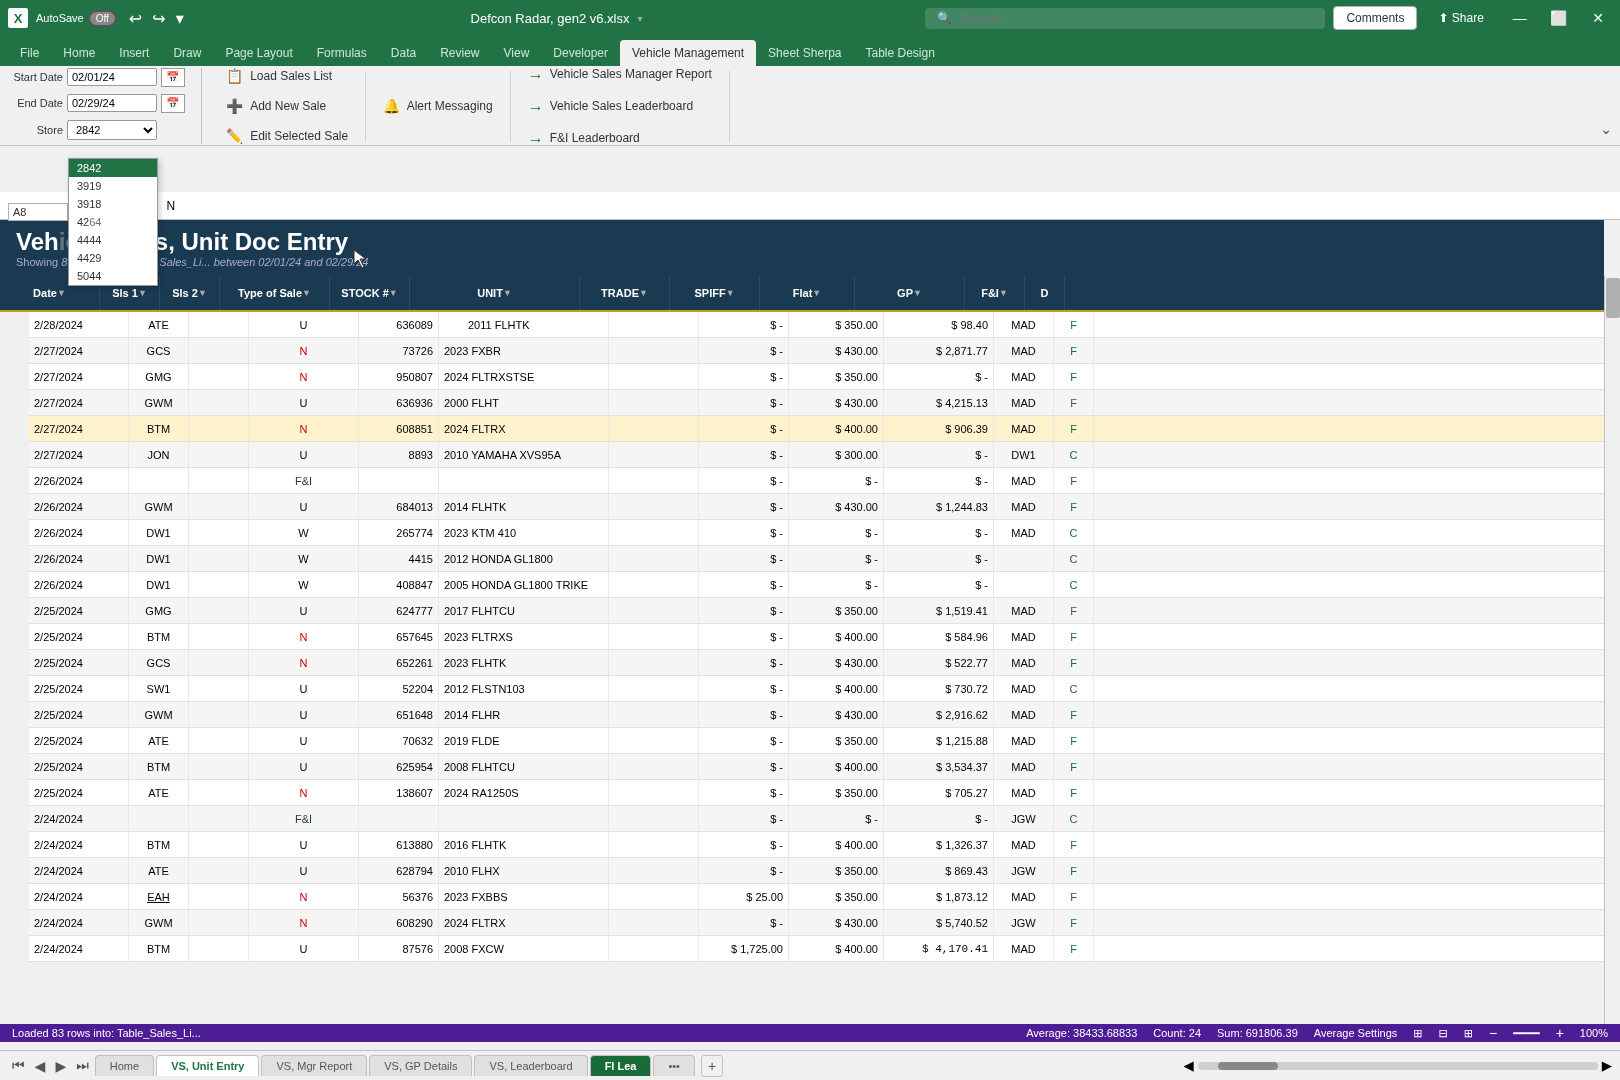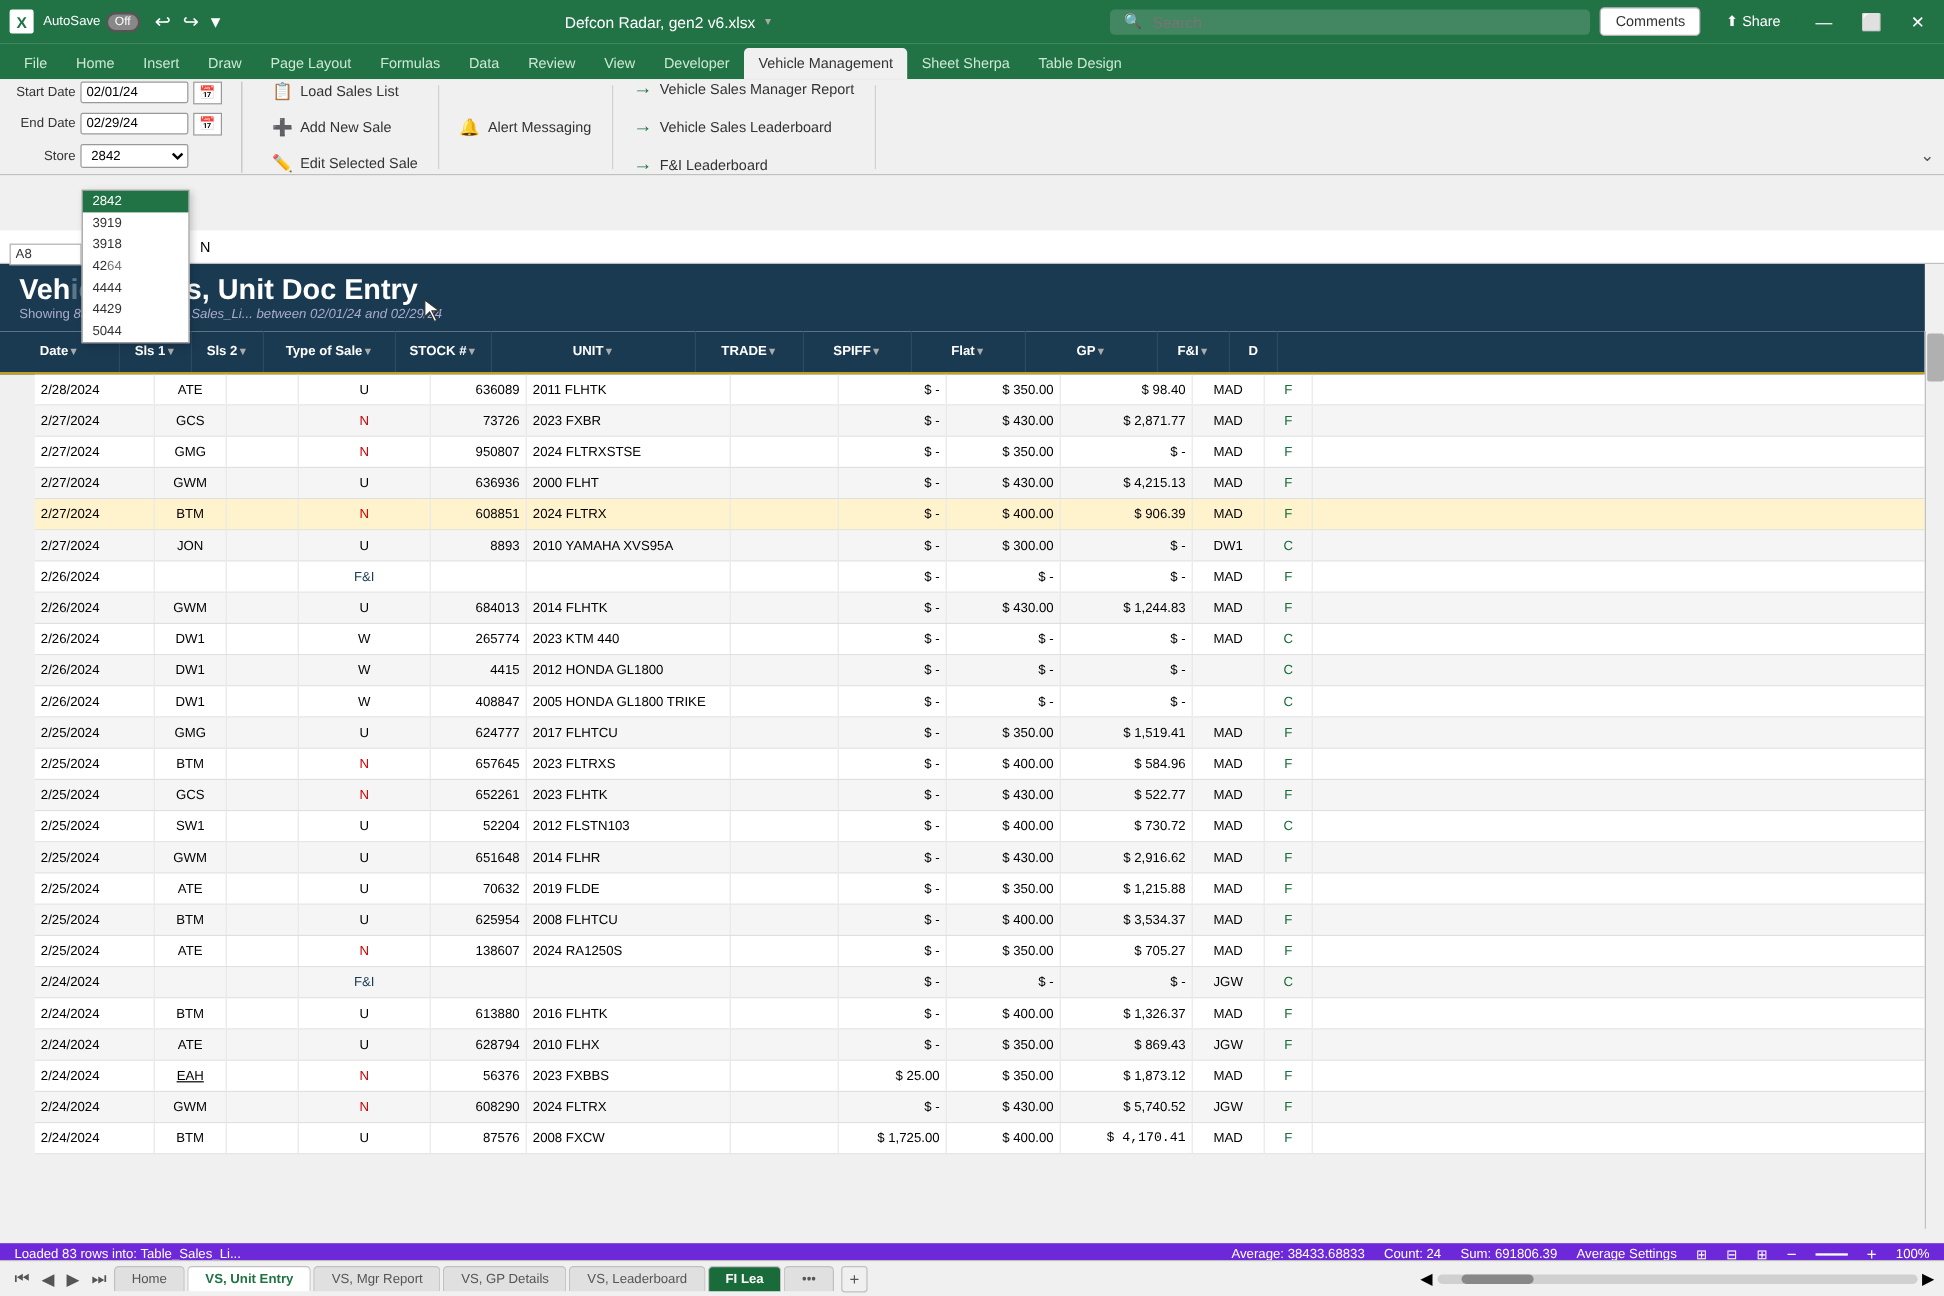--- a/index.html
+++ b/index.html
@@ -363,21 +363,21 @@
 
     <div style="overflow-y:auto; height:calc(100% - 36px);padding-left:29px;">
 
       <div id="rows-container">
           <div style="display: grid; grid-template-columns: 100px 60px 60px 110px 80px 170px 90px 90px 95px 110px 60px 40px; height: 26px; border-bottom: 1px solid rgb(224, 224, 224); font-size: 11px; cursor: pointer; background: white;">
             <div style="display: flex; align-items: center; padding: 2px 5px; border-right: 1px solid rgb(232, 232, 232); overflow: hidden; white-space: nowrap; justify-content: flex-start;">2/28/2024</div>
             <div style="display: flex; align-items: center; padding: 2px 5px; border-right: 1px solid rgb(232, 232, 232); overflow: hidden; white-space: nowrap; justify-content: center;">ATE</div>
             <div style="display: flex; align-items: center; padding: 2px 5px; border-right: 1px solid rgb(232, 232, 232); overflow: hidden; white-space: nowrap; justify-content: center;"></div>
             <div style="display: flex; align-items: center; padding: 2px 5px; border-right: 1px solid rgb(232, 232, 232); overflow: hidden; white-space: nowrap; justify-content: center;">U</div>
             <div style="display: flex; align-items: center; padding: 2px 5px; border-right: 1px solid rgb(232, 232, 232); overflow: hidden; white-space: nowrap; justify-content: flex-end;">636089</div>
-            <div style="display: flex; align-items: center; padding: 2px 5px; border-right: 1px solid rgb(232, 232, 232); overflow: hidden; white-space: nowrap; justify-content: flex-start;">2011 FLHTK</div>
+            <div style="display: flex; align-items: center; padding: 2px 5px; border-right: 1px solid rgb(232, 232, 232); overflow: hidden; white-space: nowrap; justify-content: flex-start; margin-left: 24px;">2011 FLHTK</div>
             <div style="display: flex; align-items: center; padding: 2px 5px; border-right: 1px solid rgb(232, 232, 232); overflow: hidden; white-space: nowrap; justify-content: center;"></div>
             <div style="display: flex; align-items: center; padding: 2px 5px; border-right: 1px solid rgb(232, 232, 232); overflow: hidden; white-space: nowrap; justify-content: flex-end;">$ -</div>
             <div style="display: flex; align-items: center; padding: 2px 5px; border-right: 1px solid rgb(232, 232, 232); overflow: hidden; white-space: nowrap; justify-content: flex-end;">$ 350.00</div>
             <div style="display: flex; align-items: center; padding: 2px 5px; border-right: 1px solid rgb(232, 232, 232); overflow: hidden; white-space: nowrap; justify-content: flex-end;">$ 98.40</div>
             <div style="display: flex; align-items: center; padding: 2px 5px; border-right: 1px solid rgb(232, 232, 232); overflow: hidden; white-space: nowrap; justify-content: center;">MAD</div>
             <div style="display: flex; align-items: center; padding: 2px 5px; border-right: 1px solid rgb(232, 232, 232); overflow: hidden; white-space: nowrap; justify-content: center; color: rgb(26, 107, 58);">F</div>
           </div>
           <div style="display: grid; grid-template-columns: 100px 60px 60px 110px 80px 170px 90px 90px 95px 110px 60px 40px; height: 26px; border-bottom: 1px solid rgb(224, 224, 224); font-size: 11px; cursor: pointer; background: rgb(245, 245, 245);">
             <div style="display: flex; align-items: center; padding: 2px 5px; border-right: 1px solid rgb(232, 232, 232); overflow: hidden; white-space: nowrap; justify-content: flex-start;">2/27/2024</div>
             <div style="display: flex; align-items: center; padding: 2px 5px; border-right: 1px solid rgb(232, 232, 232); overflow: hidden; white-space: nowrap; justify-content: center;">GCS</div>
@@ -475,21 +475,21 @@
             <div style="display: flex; align-items: center; padding: 2px 5px; border-right: 1px solid rgb(232, 232, 232); overflow: hidden; white-space: nowrap; justify-content: flex-end;">$ 1,244.83</div>
             <div style="display: flex; align-items: center; padding: 2px 5px; border-right: 1px solid rgb(232, 232, 232); overflow: hidden; white-space: nowrap; justify-content: center;">MAD</div>
             <div style="display: flex; align-items: center; padding: 2px 5px; border-right: 1px solid rgb(232, 232, 232); overflow: hidden; white-space: nowrap; justify-content: center; color: rgb(26, 107, 58);">F</div>
           </div>
           <div style="display: grid; grid-template-columns: 100px 60px 60px 110px 80px 170px 90px 90px 95px 110px 60px 40px; height: 26px; border-bottom: 1px solid rgb(224, 224, 224); font-size: 11px; cursor: pointer; background: white;">
             <div style="display: flex; align-items: center; padding: 2px 5px; border-right: 1px solid rgb(232, 232, 232); overflow: hidden; white-space: nowrap; justify-content: flex-start;">2/26/2024</div>
             <div style="display: flex; align-items: center; padding: 2px 5px; border-right: 1px solid rgb(232, 232, 232); overflow: hidden; white-space: nowrap; justify-content: center;">DW1</div>
             <div style="display: flex; align-items: center; padding: 2px 5px; border-right: 1px solid rgb(232, 232, 232); overflow: hidden; white-space: nowrap; justify-content: center;"></div>
             <div style="display: flex; align-items: center; padding: 2px 5px; border-right: 1px solid rgb(232, 232, 232); overflow: hidden; white-space: nowrap; justify-content: center;">W</div>
             <div style="display: flex; align-items: center; padding: 2px 5px; border-right: 1px solid rgb(232, 232, 232); overflow: hidden; white-space: nowrap; justify-content: flex-end;">265774</div>
-            <div style="display: flex; align-items: center; padding: 2px 5px; border-right: 1px solid rgb(232, 232, 232); overflow: hidden; white-space: nowrap; justify-content: flex-start;">2023 KTM 440</div>
+            <div style="display: flex; align-items: center; padding: 2px 5px; border-right: 1px solid rgb(232, 232, 232); overflow: hidden; white-space: nowrap; justify-content: flex-start;">2023 KTM 410</div>
             <div style="display: flex; align-items: center; padding: 2px 5px; border-right: 1px solid rgb(232, 232, 232); overflow: hidden; white-space: nowrap; justify-content: center;"></div>
             <div style="display: flex; align-items: center; padding: 2px 5px; border-right: 1px solid rgb(232, 232, 232); overflow: hidden; white-space: nowrap; justify-content: flex-end;">$ -</div>
             <div style="display: flex; align-items: center; padding: 2px 5px; border-right: 1px solid rgb(232, 232, 232); overflow: hidden; white-space: nowrap; justify-content: flex-end;">$ -</div>
             <div style="display: flex; align-items: center; padding: 2px 5px; border-right: 1px solid rgb(232, 232, 232); overflow: hidden; white-space: nowrap; justify-content: flex-end;">$ -</div>
             <div style="display: flex; align-items: center; padding: 2px 5px; border-right: 1px solid rgb(232, 232, 232); overflow: hidden; white-space: nowrap; justify-content: center;">MAD</div>
             <div style="display: flex; align-items: center; padding: 2px 5px; border-right: 1px solid rgb(232, 232, 232); overflow: hidden; white-space: nowrap; justify-content: center; color: rgb(26, 107, 58);">C</div>
           </div>
           <div style="display: grid; grid-template-columns: 100px 60px 60px 110px 80px 170px 90px 90px 95px 110px 60px 40px; height: 26px; border-bottom: 1px solid rgb(224, 224, 224); font-size: 11px; cursor: pointer; background: rgb(245, 245, 245);">
             <div style="display: flex; align-items: center; padding: 2px 5px; border-right: 1px solid rgb(232, 232, 232); overflow: hidden; white-space: nowrap; justify-content: flex-start;">2/26/2024</div>
             <div style="display: flex; align-items: center; padding: 2px 5px; border-right: 1px solid rgb(232, 232, 232); overflow: hidden; white-space: nowrap; justify-content: center;">DW1</div>
@@ -716,21 +716,21 @@
           </div>
         </div>
 
     </div>
   </div>
 
   <div style="position:absolute; top:276px; right:0; width:16px; bottom:56px; background:#f0f0f0; border-left:1px solid #c0c0c0;">
     <div style="width:14px; height:40px; background:#b0b0b0; border-radius:2px; margin:2px auto 0;"></div>
   </div>
 
-  <div style="position:absolute; bottom:26px; left:0; right:0; background:#6d28d9; color:white; height:18px; display:flex; align-items:center; padding:0 12px; font-size:11px; justify-content:space-between;">
+  <div style="position:absolute; bottom:38px; left:0; right:0; background:#4c1d95; color:white; height:18px; display:flex; align-items:center; padding:0 12px; font-size:11px; justify-content:space-between;">
     <span>Loaded 83 rows into: Table_Sales_Li...</span>
     <div style="display:flex; gap:16px; align-items:center;">
       <span>Average: 38433.68833</span>
       <span>Count: 24</span>
       <span>Sum: 691806.39</span>
       <span style="cursor:pointer;">Average Settings</span>
 
       <span style="cursor:pointer;">⊞</span>
       <span style="cursor:pointer;">⊟</span>
       <span style="cursor:pointer;">⊞</span>

